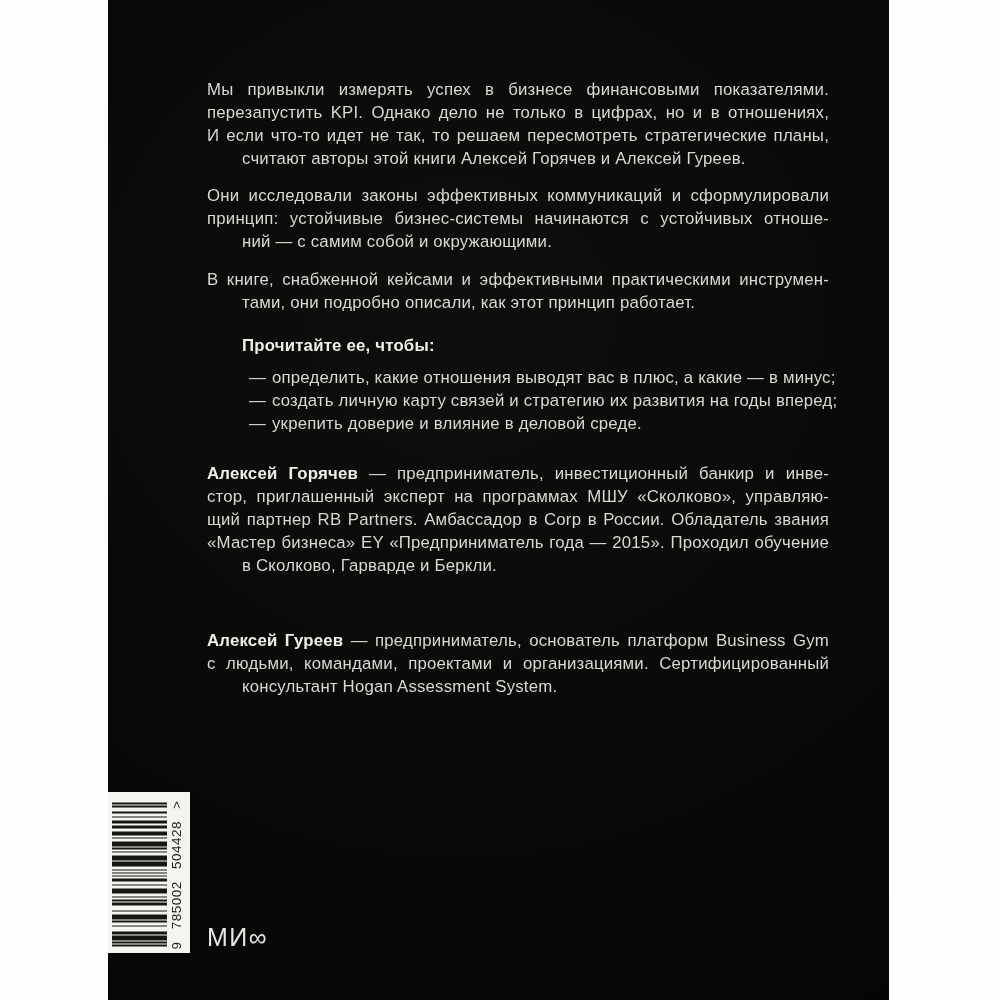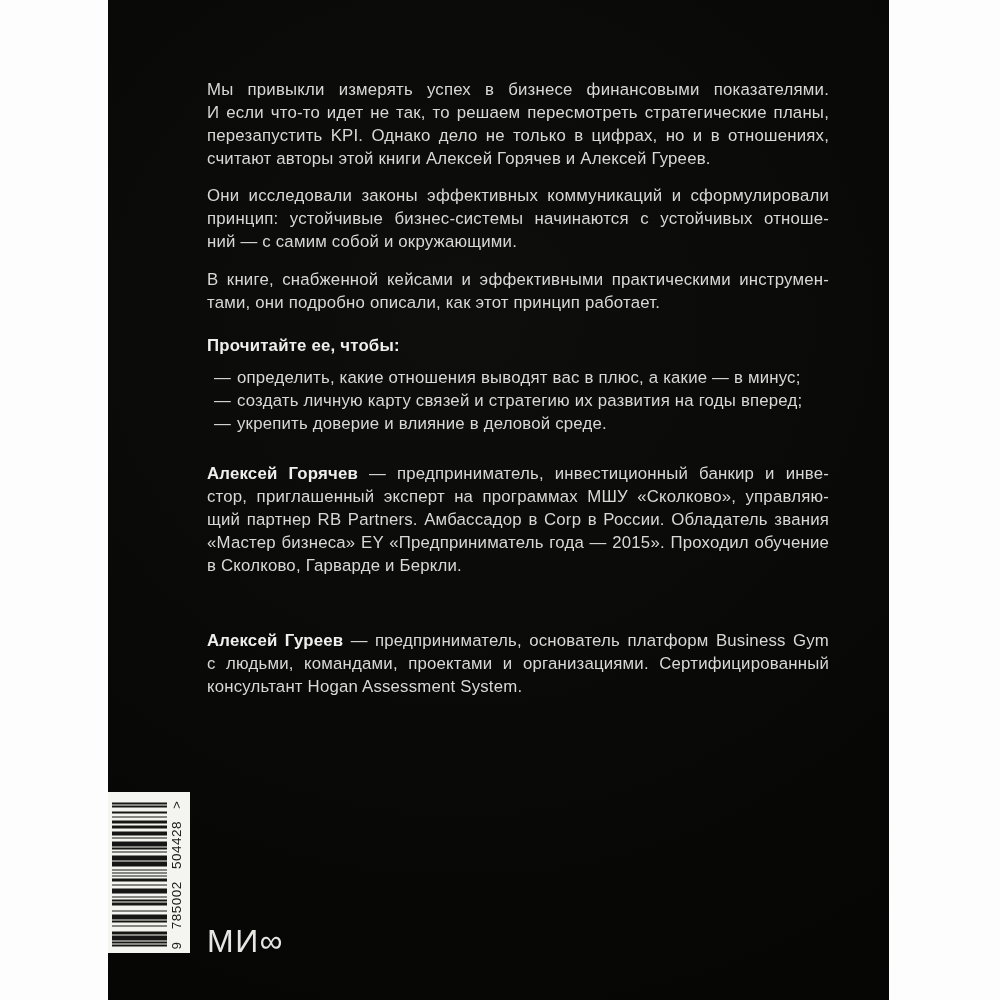--- a/index.html
+++ b/index.html
@@ -11,21 +11,21 @@
   .cover{
     position:absolute;left:108px;top:0;width:781px;height:1000px;
     background:radial-gradient(ellipse 130% 95% at 45% 32%, #0e0e0c 0%, #080807 55%, #040404 100%);
   }
   .textblock{
     position:absolute;left:99px;width:622px;
     color:#d8d8d5;font-size:16.8px;line-height:23px;letter-spacing:0.2px;
   }
   .textblock b{color:#efefec;font-weight:bold;}
   .jline{text-align:justify;text-align-last:justify;white-space:nowrap;}
-  .lline{white-space:nowrap;}
+  .lline{white-space:nowrap;margin-left:35px;}
   .dash{display:inline-block;width:30px;padding-left:7px;box-sizing:border-box;}
   .b-intro{top:78px}
   .b-principle{top:184px}
   .b-book{top:268px}
   .b-heading{top:334px}
   .b-bullets{top:366px}
   .b-a1{top:462px}
   .b-a2{top:629px}
 
   .barcode-box{
@@ -39,32 +39,32 @@
   .bars{display:flex;height:55px;margin:4px 10px 0 7px;}
   .bars .bar{background:#161614;}
   .bars .gap{background:transparent;}
   .digits{
     display:flex;justify-content:space-between;
     margin:2px 8px 0 4px;
     font-size:13.5px;color:#1c1c1a;letter-spacing:0.5px;
   }
   .logo{
     position:absolute;left:99px;top:923px;
-    font-size:32px;color:#e6e6e3;letter-spacing:1.5px;font-weight:400;
+    font-size:25px;color:#e6e6e3;letter-spacing:1.5px;font-weight:400;
   }
 </style>
 </head>
 <body>
 
 <div class="cover">
 
   <div class="textblock b-intro">
       <div class="jline">Мы привыкли измерять успех в бизнесе финансовыми показателями.</div>
+      <div class="jline">перезапустить KPI. Однако дело не только в цифрах, но и в отношениях,</div>
       <div class="jline">И если что-то идет не так, то решаем пересмотреть стратегические планы,</div>
-      <div class="jline">перезапустить KPI. Однако дело не только в цифрах, но и в отношениях,</div>
       <div class="lline">считают авторы этой книги Алексей Горячев и Алексей Гуреев.</div>
     </div>
 
   <div class="textblock b-principle">
       <div class="jline">Они исследовали законы эффективных коммуникаций и сформулировали</div>
       <div class="jline">принцип: устойчивые бизнес-системы начинаются с устойчивых отноше-</div>
       <div class="lline">ний — с самим собой и окружающими.</div>
     </div>
 
   <div class="textblock b-book">

